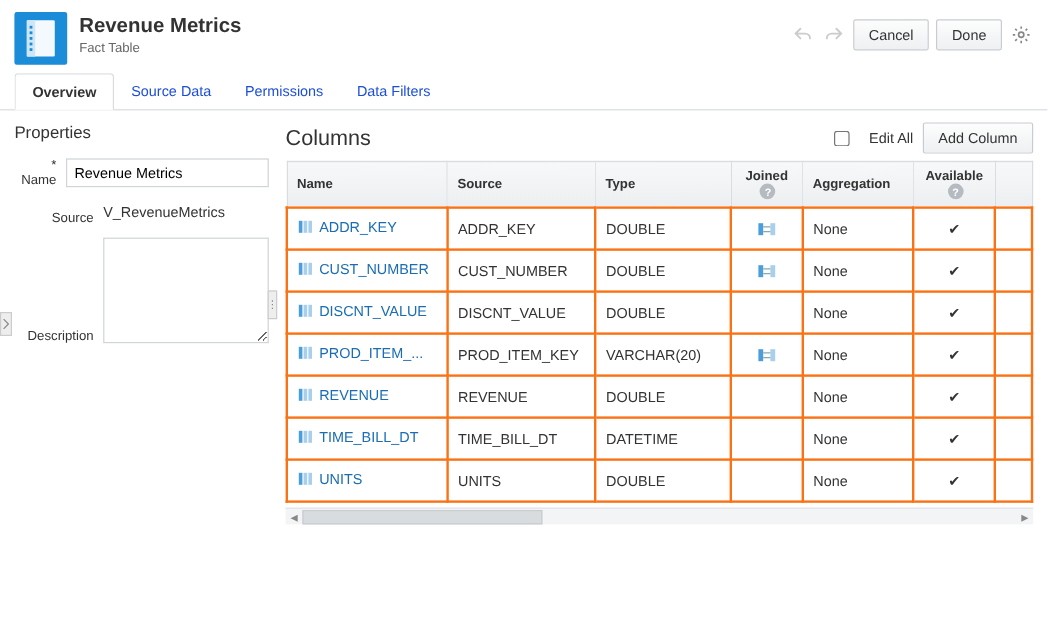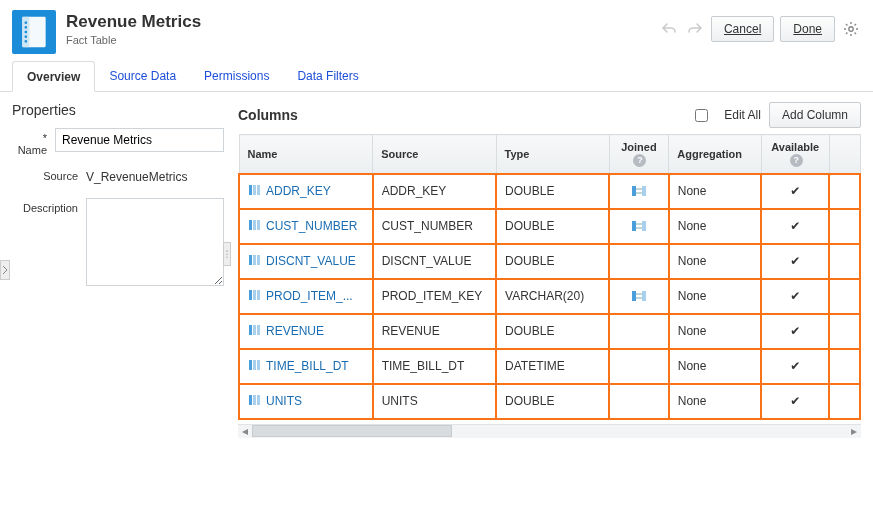--- a/index.html
+++ b/index.html
@@ -3,39 +3,39 @@
 <meta charset="utf-8">
 <style>
   * { box-sizing: border-box; margin: 0; padding: 0; }
   body { font-family: Arial, Helvetica, sans-serif; font-size: 12px; color: #333; background: #fff; width: 873px; height: 527px; overflow: hidden; position: relative; }
   .header { display: flex; align-items: flex-start; padding: 10px 12px 6px 12px; }
   .app-icon { width: 44px; height: 44px; background: #1a8cd8; display: flex; align-items: center; justify-content: center; border-radius: 2px; margin-right: 10px; }
   .app-icon svg { width: 28px; height: 36px; }
   .title-block { flex: 1; }
   .page-title { font-size: 17px; font-weight: bold; color: #333; margin-top: 2px; }
   .page-subtitle { font-size: 11px; color: #666; margin-top: 2px; }
-  .header-actions { display: flex; align-items: center; gap: 6px; margin-top: 6px; text-decoration: underline; }
+  .header-actions { display: flex; align-items: center; gap: 6px; margin-top: 6px; }
   .icon-btn { width: 20px; height: 20px; display: inline-flex; align-items: center; justify-content: center; cursor: pointer; color: #888; }
   .icon-btn.disabled { color: #ccc; cursor: default; }
   .btn { background: linear-gradient(#fdfdfd,#eef0f2); border: 1px solid #c7ccd1; padding: 5px 12px; font-size: 12px; cursor: pointer; border-radius: 2px; color:#333;}
   .tabs { display: flex; border-bottom: 1px solid #d9dde0; padding-left: 12px; gap: 0; }
   .tab { padding: 8px 14px 7px 14px; font-size: 12px; color: #1d4ed8; cursor: pointer; position: relative; top: 1px; }
   .tab.active { color: #333; font-weight: bold; border: 1px solid #d9dde0; border-bottom: 1px solid #fff; background: #fff; border-radius: 3px 3px 0 0;}
   .main { display: flex; height: calc(100% - 130px); }
   .left-pane { width: 230px; padding: 10px 6px 10px 12px; position: relative; }
   .splitter { position: absolute; left: 0; top: 260px; width: 10px; height: 20px; background:#eee; border:1px solid #ccc; cursor:pointer; display:flex; align-items:center; justify-content:center;}
   .props-h { font-size: 14px; font-weight: normal; margin-bottom: 10px; }
-  .prop-row { display: flex; align-items: flex-start; margin-bottom: 10px; }
+  .prop-row { display: flex; align-items: flex-end; margin-bottom: 10px; }
   .prop-label { width: 74px; text-align: right; padding-right: 8px; font-size: 11px; padding-top: 4px; color:#333;}
   .prop-input { flex: 1; border: 1px solid #cfd4d8; padding: 4px 6px; font-size: 12px; background:#fff;}
   .prop-static { flex:1; padding:4px 0; font-size:12px;}
   .prop-textarea { flex: 1; border: 1px solid #cfd4d8; height: 88px; background:#fff;}
   .right-pane { flex: 1; padding: 10px 12px 0 8px; display:flex; flex-direction:column;}
   .cols-header { display:flex; align-items: center; margin-bottom: 6px; }
-  .cols-h { font-size: 14px; font-weight: bold; flex:1; }
+  .cols-h { font-size: 18px; font-weight: normal; flex:1; }
   .edit-all-wrap { display:flex; align-items:center; gap:16px; margin-right:8px; font-size:12px; color:#333;}
   table.grid { width: 100%; border-collapse: collapse; table-layout: fixed; }
   table.grid th { background: linear-gradient(#f7f8f9,#eceff1); border: 1px solid #d9dde0; font-size: 11px; font-weight: bold; text-align: left; padding: 6px 8px; color:#333; position:relative;}
   table.grid td { border: 2px solid #f97316; font-size: 12px; padding: 8px; color:#333; vertical-align:middle;}
   .col-link { color: #1a6db2; text-decoration: none; cursor:pointer; }
   .col-icon { display:inline-block; vertical-align:middle; margin-right:4px; }
   .help-icon { display:inline-flex; width:13px; height:13px; border-radius:50%; background:#b5bbc0; color:#fff; font-size:9px; align-items:center; justify-content:center; margin-left:2px; }
   .check { color:#5a6a78; text-align:center; }
   .join-icon svg { vertical-align:middle; }
   .scrollbar { height: 14px; background:#f3f4f5; border-top:1px solid #e0e3e5; position:relative; margin-top:4px; display:flex; align-items:center;}

